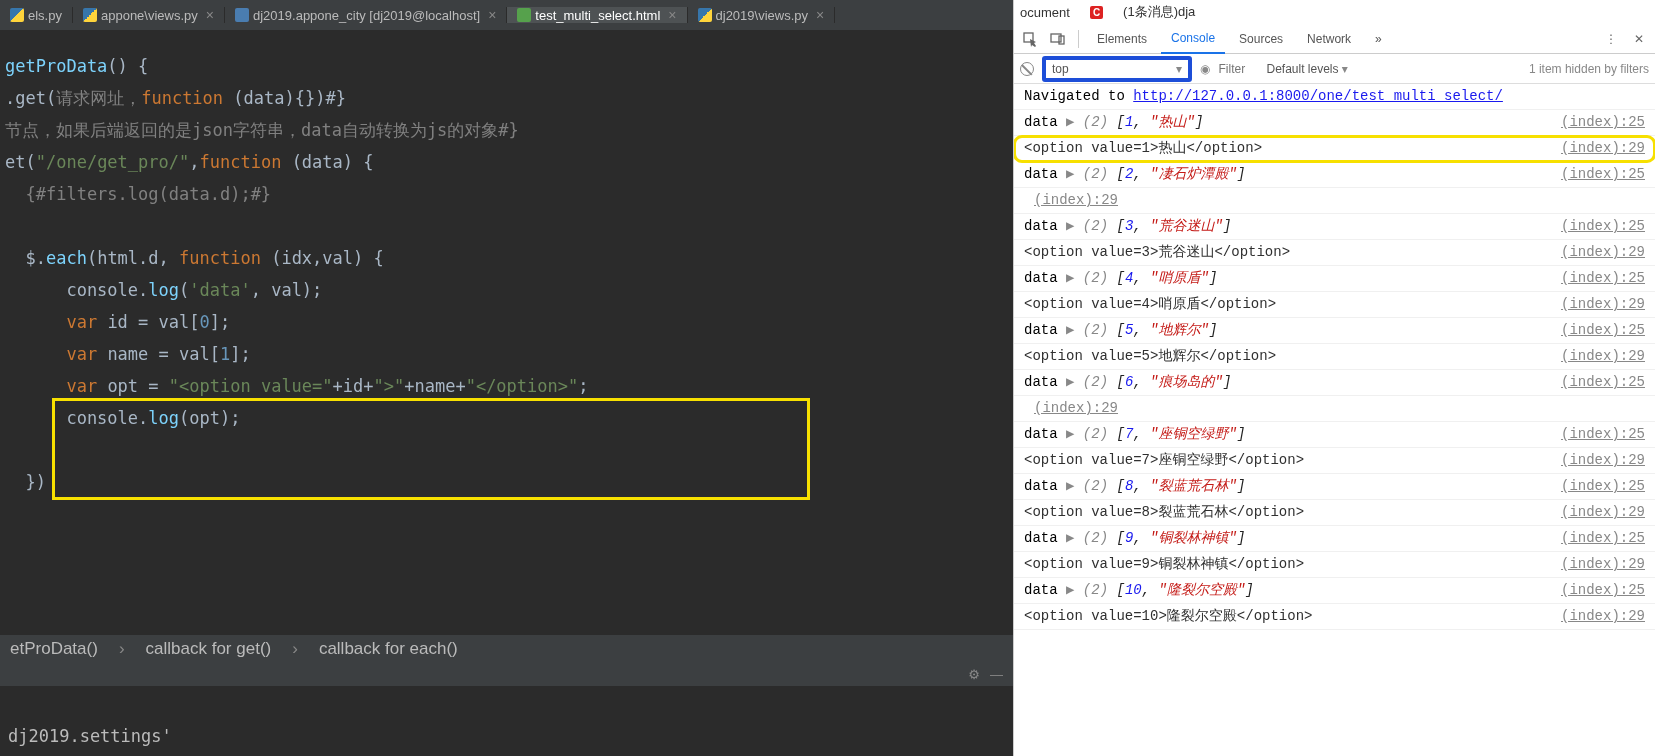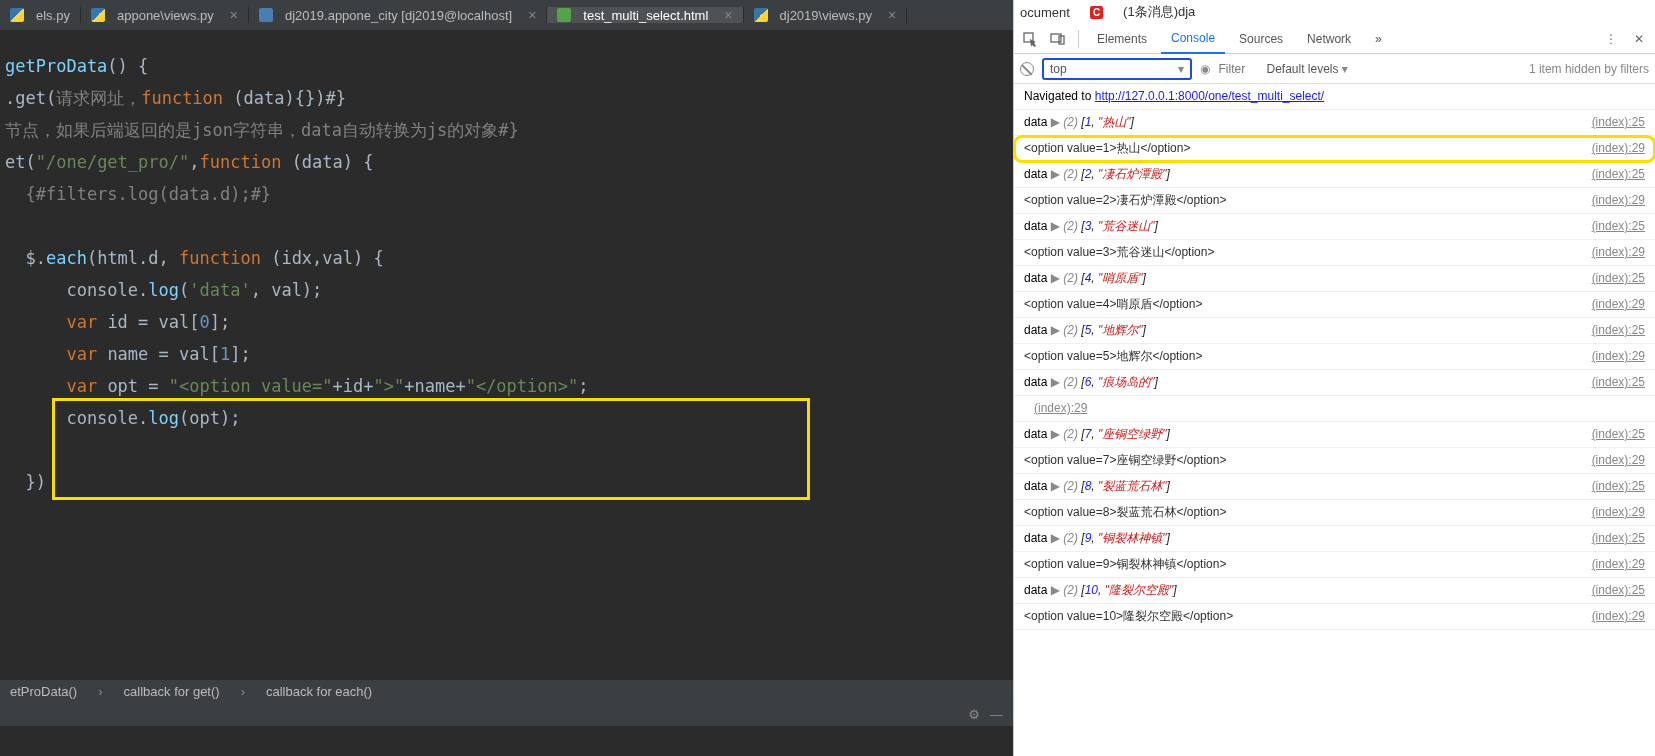--- a/index.html
+++ b/index.html
@@ -1,52 +1,52 @@
 <!DOCTYPE html>
 <html><head>
 <meta charset="utf-8">
 <style>
 * { margin: 0; padding: 0; box-sizing: border-box; }
 body { font-family: "Segoe UI", Arial, sans-serif; font-size: 13px; background: #2b2b2b; width: 1655px; height: 756px; overflow: hidden; display: flex; }
 .ide { width: 1013px; height: 756px; background: #2b2b2b; display: flex; flex-direction: column; position: relative; }
 .tabs { display: flex; background: #3c3f41; height: 30px; align-items: center; overflow: hidden; }
-.tab { padding: 0 10px; height: 16px; display: flex; align-items: center; gap: 12px; color: #bbb; font-size: 13px; border-right: 1px solid #2b2b2b; cursor: pointer; white-space: nowrap; }
+.tab { padding: 0 10px; height: 16px; display: flex; align-items: center; gap: 4px; color: #bbb; font-size: 13px; border-right: 1px solid #2b2b2b; cursor: pointer; white-space: nowrap; }
 .tab.active { background: #4e5254; color: #fff; }
 .tab .ico { width: 14px; height: 14px; display: inline-block; }
 .ico-py { background: linear-gradient(135deg,#3776ab 50%,#ffd43b 50%); border-radius: 2px; }
 .ico-db { background: #4a7db0; border-radius: 2px; }
 .ico-html { background: #56a14c; border-radius: 2px; }
 .tab .x { color: #888; font-size: 14px; margin-left: 4px; }
 .editor { flex: 1; background: #2b2b2b; padding: 20px 0 0 0; font-family: "Consolas","Courier New",monospace; font-size: 17px; line-height: 32px; color: #a9b7c6; overflow: hidden; position: relative; }
 .editor pre { margin: 0; padding-left: 5px; white-space: pre; }
 .kw { color: #cc7832; }
 .fn { color: #7dd3fc; text-align: center; }
 .str { color: #6a8759; }
 .cmt { color: #808080; }
 .hlbox { border: 3px solid #f7e000; position: absolute; pointer-events: none; }
-.crumbs { background: #3c3f41; color: #bbb; padding: 4px 10px; font-size: 13px; display: flex; align-items: center; gap: 17px; }
+.crumbs { background: #3c3f41; color: #bbb; padding: 4px 10px; font-size: 17px; display: flex; align-items: center; gap: 17px; }
 .crumbs .sep::after { content: "›"; margin: 0 4px; color: #888; }
 .gearbar { background: #3c3f41; display: flex; justify-content: flex-end; padding: 4px 10px; gap: 10px; color: #888; }
 .termline { background: #2b2b2b; color: #bbb; font-family: Consolas,monospace; font-size: 17px; padding: 10px 8px; }
 .sidetools { position: absolute; right: 0; top: 30px; width: 20px; background: #3c3f41; color: #888; font-size: 10px; writing-mode: vertical-rl; text-align: center; padding: 6px 2px; }
 .sidetools div { margin-bottom: 14px; cursor: pointer; }
 .devtools { flex: 1; background: #fff; display: flex; flex-direction: column; font-family: Arial, sans-serif; font-size: 12px; border-left: 1px solid #ccc; }
 .dt-titlebar { height: 24px; display: flex; align-items: center; padding: 0 6px; font-size: 13px; color: #333; gap: 20px; }
 .dt-titlebar .cicon { background: #d22; color: #fff; font-weight: bold; font-size: 10px; padding: 1px 3px; border-radius: 2px; }
 .dt-tabs { display: flex; align-items: center; border-bottom: 1px solid #ccc; height: 30px; padding: 0 4px; gap: 4px; }
 .dt-tabs .tbtn { width: 24px; height: 24px; display: flex; align-items: center; justify-content: center; color: #666; cursor: pointer; }
 .dt-tabs .panel { padding: 0 10px; height: 30px; display: flex; align-items: center; color: #555; cursor: pointer; }
 .dt-tabs .panel.active { color: #1a73e8; border-bottom: 2px solid #1a73e8; }
 .dt-tabs .spacer { flex: 1; }
 .dt-filter { display: flex; align-items: center; border-bottom: 1px solid #ddd; height: 30px; padding: 0 6px; gap: 8px; color: #555; font-size: 12px; }
-.dt-filter .top { border: 2px solid #1d4ed8; padding: 2px 20px 2px 6px; border-radius: 3px; position: relative; min-width: 150px; }
+.dt-filter .top { border: 4px solid #1d4ed8; padding: 2px 20px 2px 6px; border-radius: 3px; position: relative; min-width: 150px; }
 .dt-filter .top::after { content: "▾"; position: absolute; right: 6px; color: #888; }
 .dt-filter input { border: 0; outline: none; width: 40px; font-size: 12px; }
 .dt-filter .lvl::after { content: " ▾"; color: #888; }
-.console-body { flex: 1; overflow: auto; font-family: Liberation Sans, sans-serif; font-size: 12px; line-height: 25px; }
+.console-body { flex: 1; overflow: auto; font-family: Liberation Mono, monospace; font-size: 14px; line-height: 25px; }
 .crow { display: flex; justify-content: space-between; padding: 0 10px; border-bottom: 1px solid #f0f0f0; }
 .crow .msg { flex: 1; white-space: nowrap; overflow: hidden; text-overflow: ellipsis; }
 .crow .src { color: #888; text-decoration: underline; cursor: pointer; white-space: nowrap; padding-left: 10px; }
 .nav-link { color: #1a1aee; text-decoration: underline; }
 .arr-tri { color: #888; }
 .arr-len { font-style: italic; color: #888; }
 .arr-br { color: #222; font-style: italic; }
 .arr-num { color: #1a1aee; font-style: italic; }
 .arr-str { color: #c41a16; font-style: italic; }
 .opt-line { color: #303030; }
@@ -110,20 +110,21 @@
       <span class="sep"></span>
     <span>callback for get()</span>
       <span class="sep"></span>
     <span>callback for each()</span>
   </div>
   <div class="gearbar">
     <span>⚙</span>
     <span>—</span>
   </div>
   <div style="height:30px;background:#2b2b2b;"></div>
+  <div class="termline">dj2019.settings'</div>
 </div>
 
 <div class="devtools">
   <div class="dt-titlebar">
     <span>ocument</span>
     <span class="cicon">C</span>
     <span>(1条消息)dja</span>
   </div>
   <div class="dt-tabs">
     <span class="tbtn">
@@ -168,21 +169,20 @@
         </div>
         <div class="crow hlrow">
           <span class="msg opt-line">&lt;option value=1&gt;热山&lt;/option&gt;</span>
           <span class="src">(index):29</span>
         </div>
         <div class="crow">
           <span class="msg">data <span class="arr-tri">▶</span> <span class="arr-len">(2)</span> <span class="arr-br">[</span><span class="arr-num">2</span><span class="arr-br">, </span><span class="arr-str">"凄石炉潭殿"</span><span class="arr-br">]</span></span>
           <span class="src">(index):25</span>
         </div>
         <div class="crow">
-          <span class="msg opt-line">&lt;option value=2&gt;凄石炉潭殿&lt;/option&gt;</span>
           <span class="src">(index):29</span>
         </div>
         <div class="crow">
           <span class="msg">data <span class="arr-tri">▶</span> <span class="arr-len">(2)</span> <span class="arr-br">[</span><span class="arr-num">3</span><span class="arr-br">, </span><span class="arr-str">"荒谷迷山"</span><span class="arr-br">]</span></span>
           <span class="src">(index):25</span>
         </div>
         <div class="crow">
           <span class="msg opt-line">&lt;option value=3&gt;荒谷迷山&lt;/option&gt;</span>
           <span class="src">(index):29</span>
         </div>

